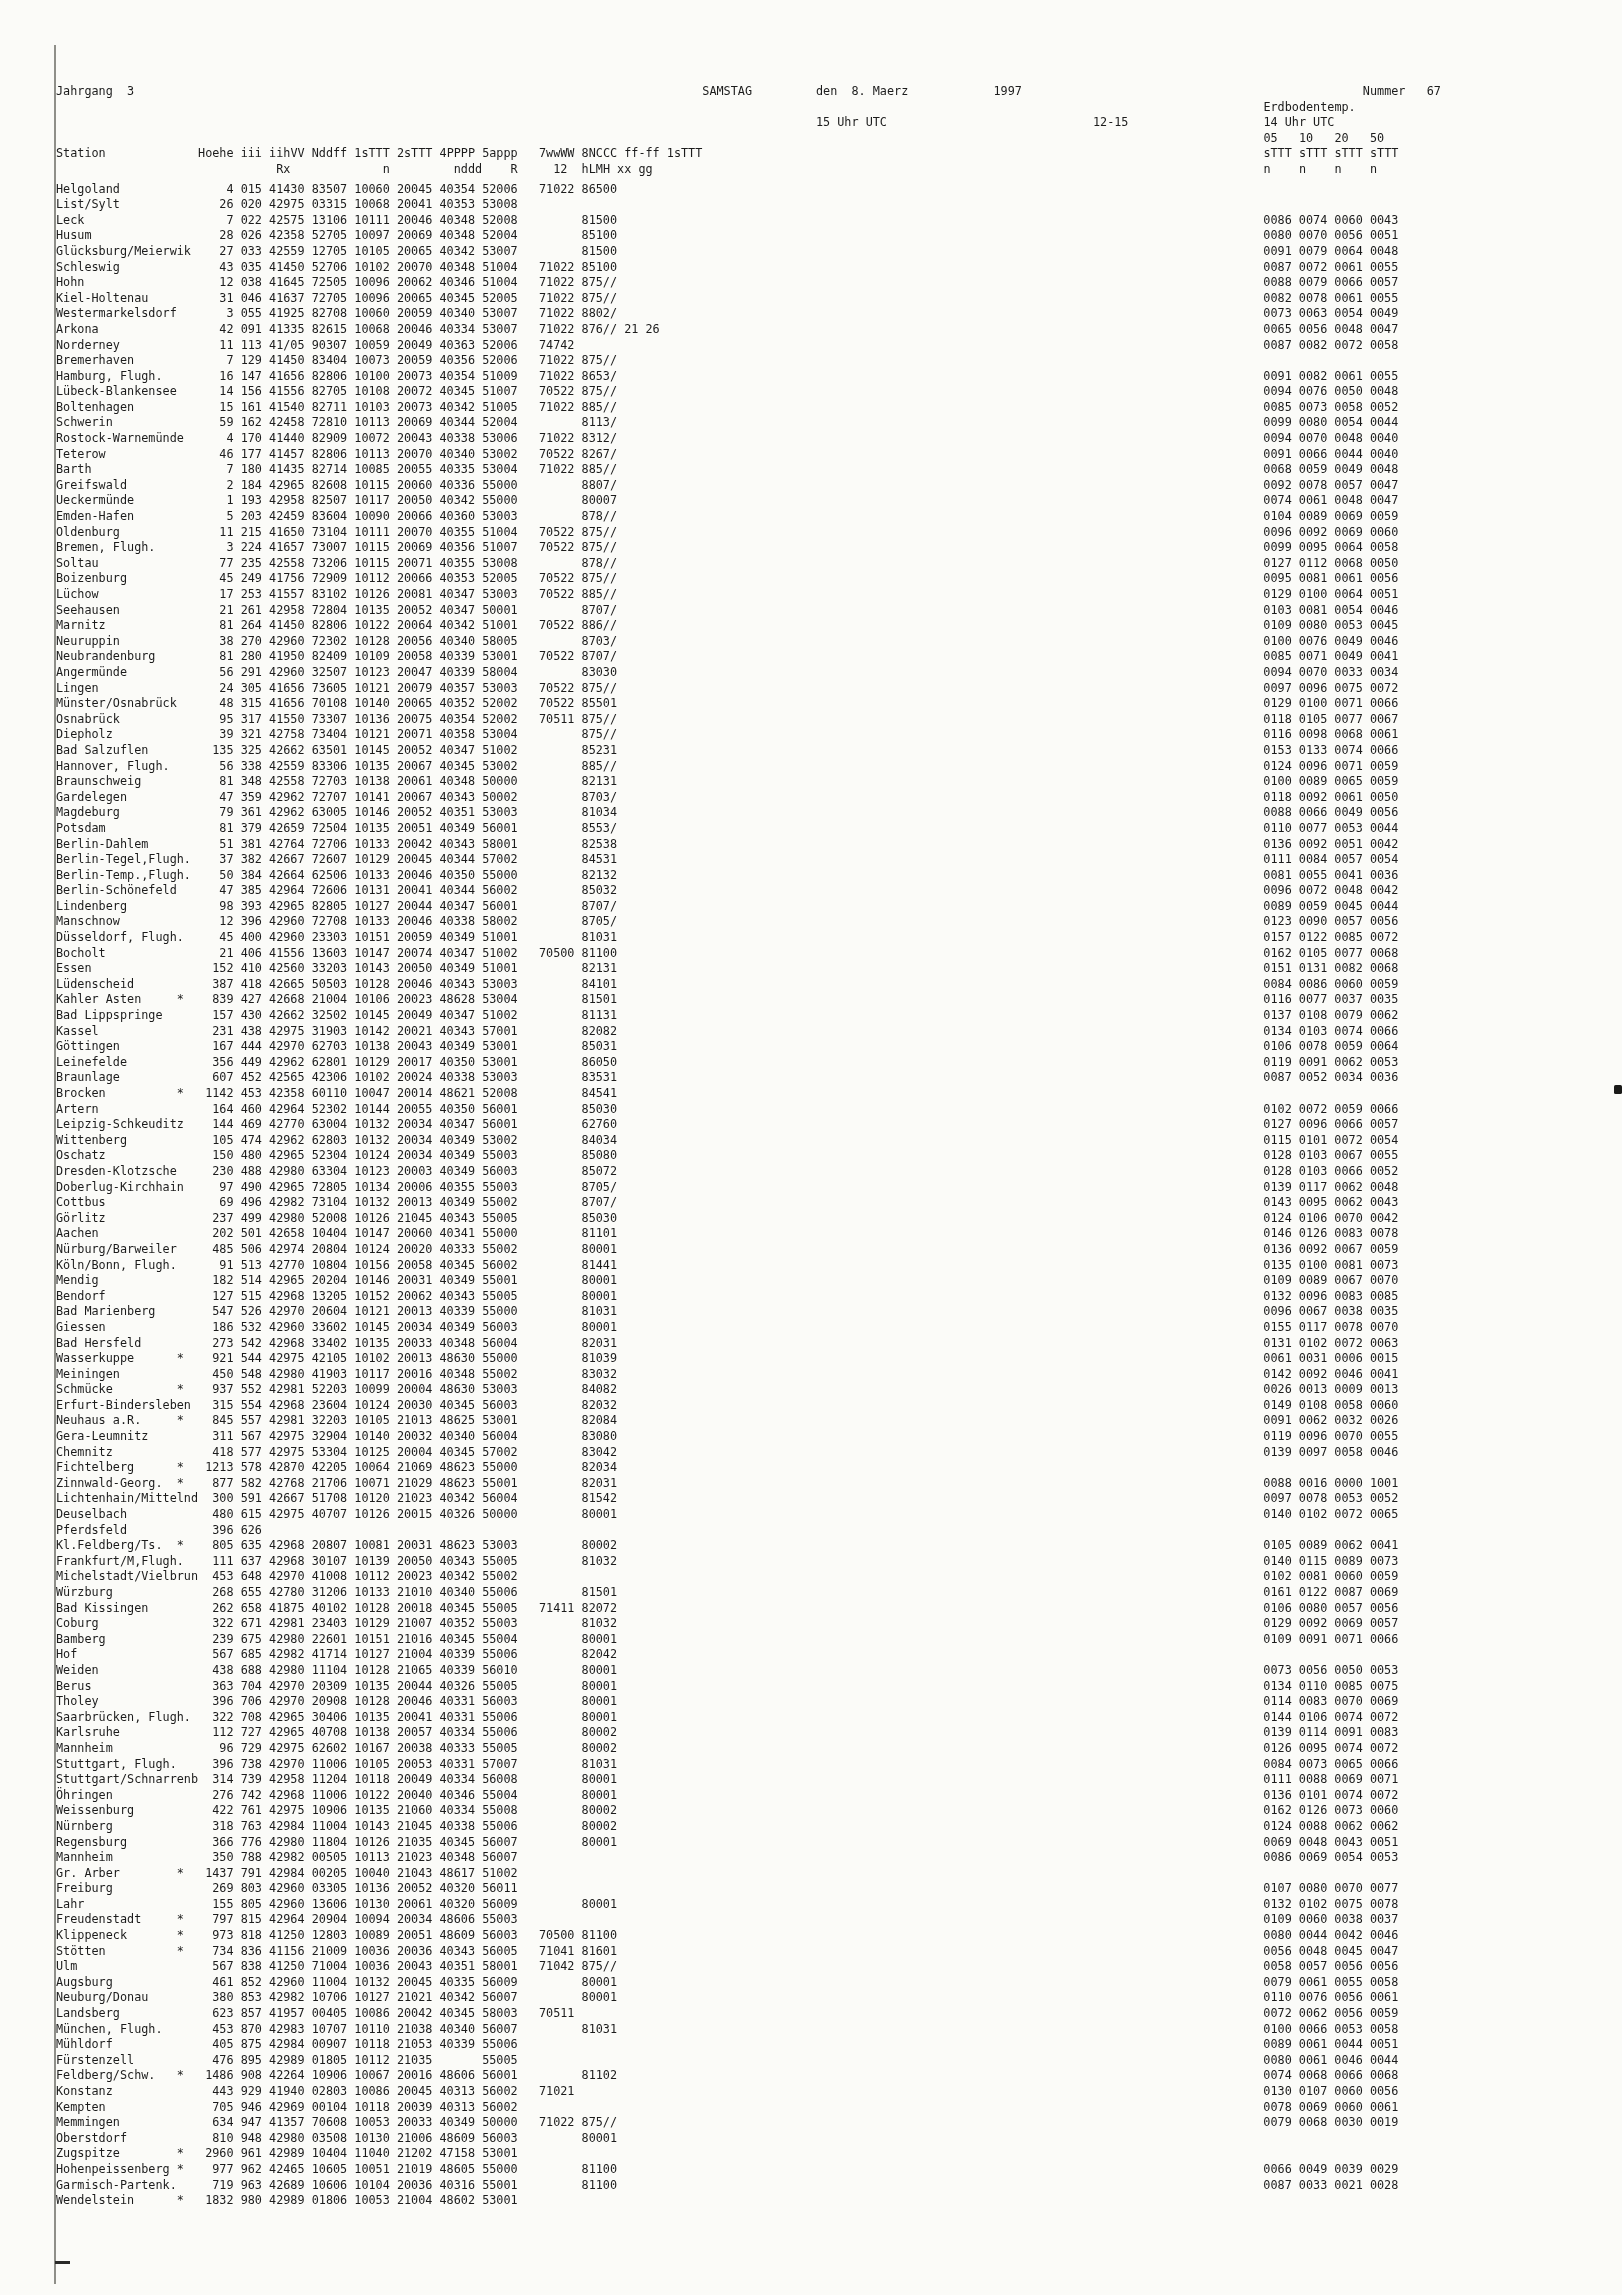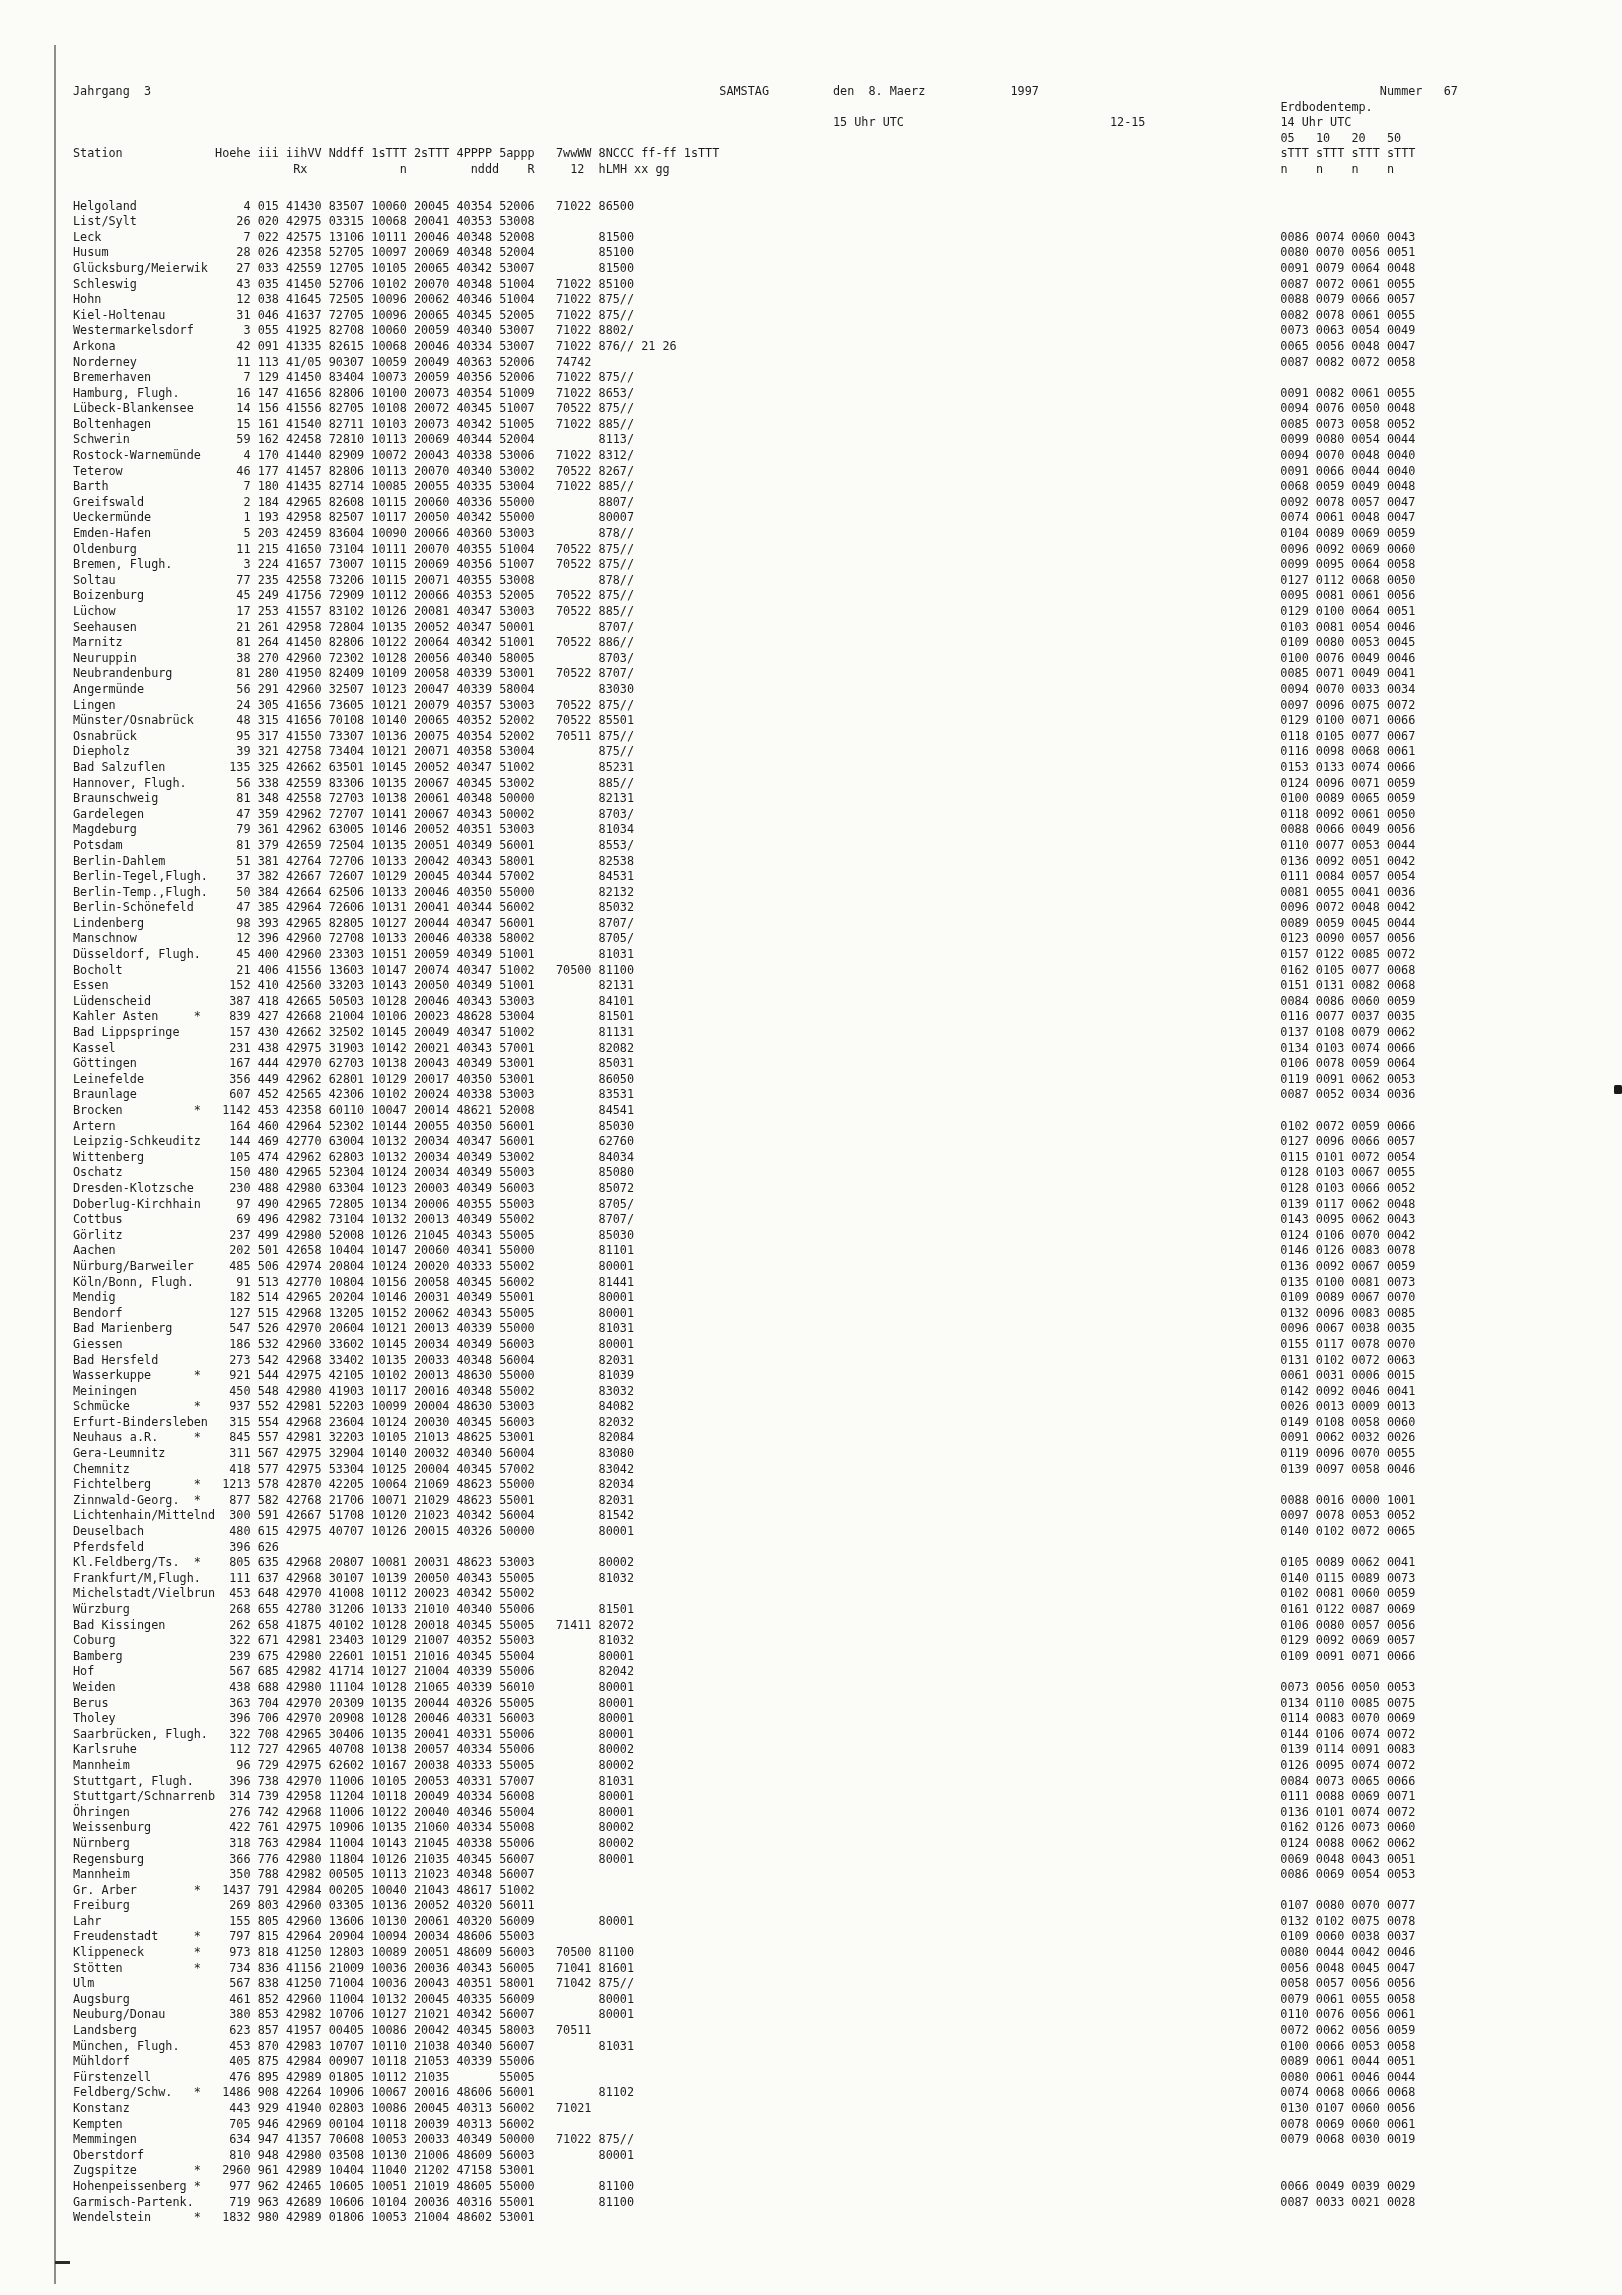--- a/index.html
+++ b/index.html
@@ -5,28 +5,28 @@
   html,body{margin:0;padding:0;}
   body{
     width:1622px;height:2295px;
     background:#fbfbf8;
     font-family:"DejaVu Sans Mono","Liberation Mono",monospace;
     font-size:11.8px;
     color:#1c1c1c;
     overflow:hidden;
     position:relative;
   }
-  .sheet{position:absolute;left:73px;top:84px;}
+  .sheet{position:absolute;left:56px;top:84px;}
   .line,.row{white-space:pre;height:15.6px;line-height:15.6px;}
   .c-st{display:inline-block;width:21ch;white-space:pre;}
   .c-main{display:inline-block;width:45ch;white-space:pre;}
   .c-wx{display:inline-block;width:11ch;margin-left:2ch;white-space:pre;}
   .c-ff{display:inline-block;width:5ch;margin-left:1ch;white-space:pre;}
   .c-temps{display:inline-block;width:19ch;margin-left:85ch;white-space:pre;}
-  .rows{margin-top:21px;}
+  .rows{margin-top:4px;}
   .edge{position:absolute;left:54px;top:45px;width:1.6px;height:2239px;background:#8f8f89;}
   .mark-bl{position:absolute;left:55px;top:2261px;width:14.6px;height:3.2px;background:#2a2a28;}
   .mark-r{position:absolute;left:1614px;top:1085px;width:8px;height:9px;background:#1a1a18;border-radius:1.6px;}
 </style>
 </head>
 <body>
 
 <div class="sheet">
   <div class="line">Jahrgang  3                                                                                SAMSTAG         den  8. Maerz            1997                                                Nummer   67</div>
   <div class="line">                                                                                                                                                                          Erdbodentemp.</div>

